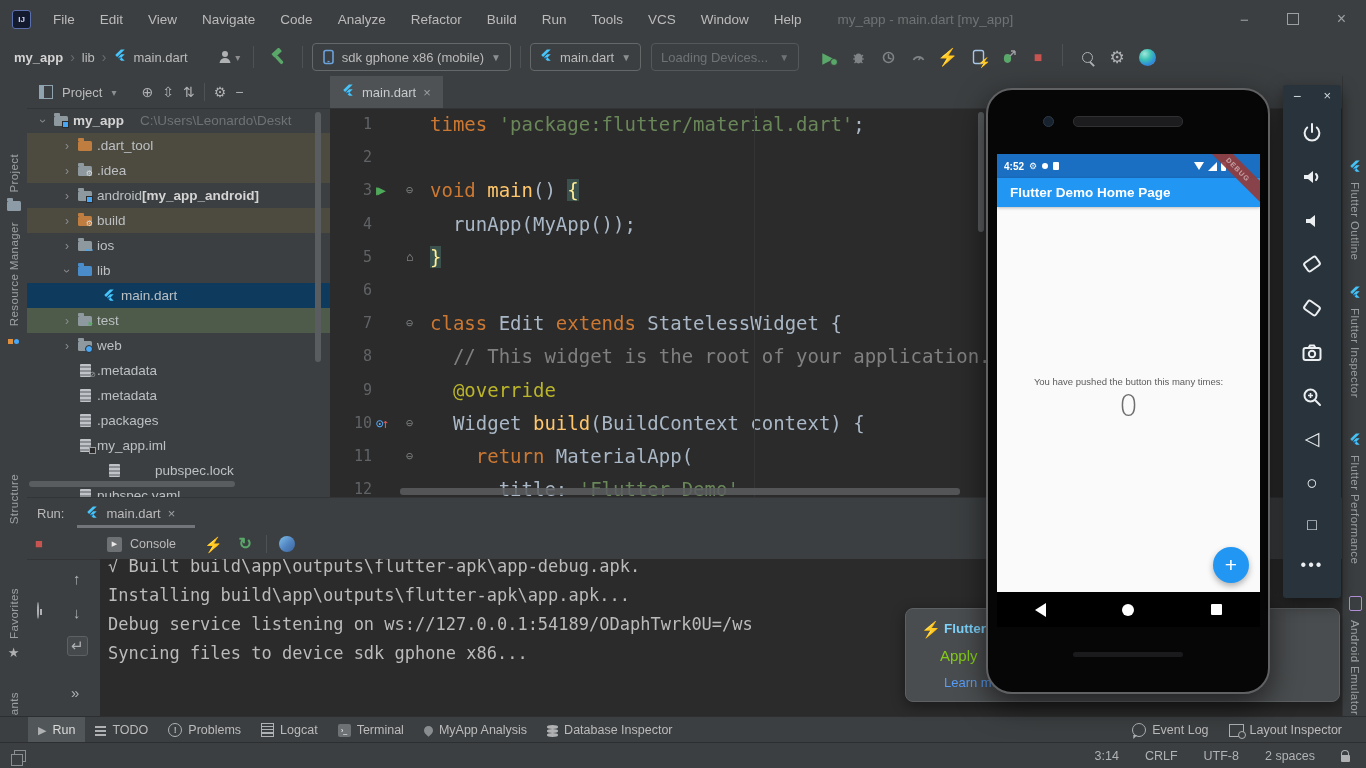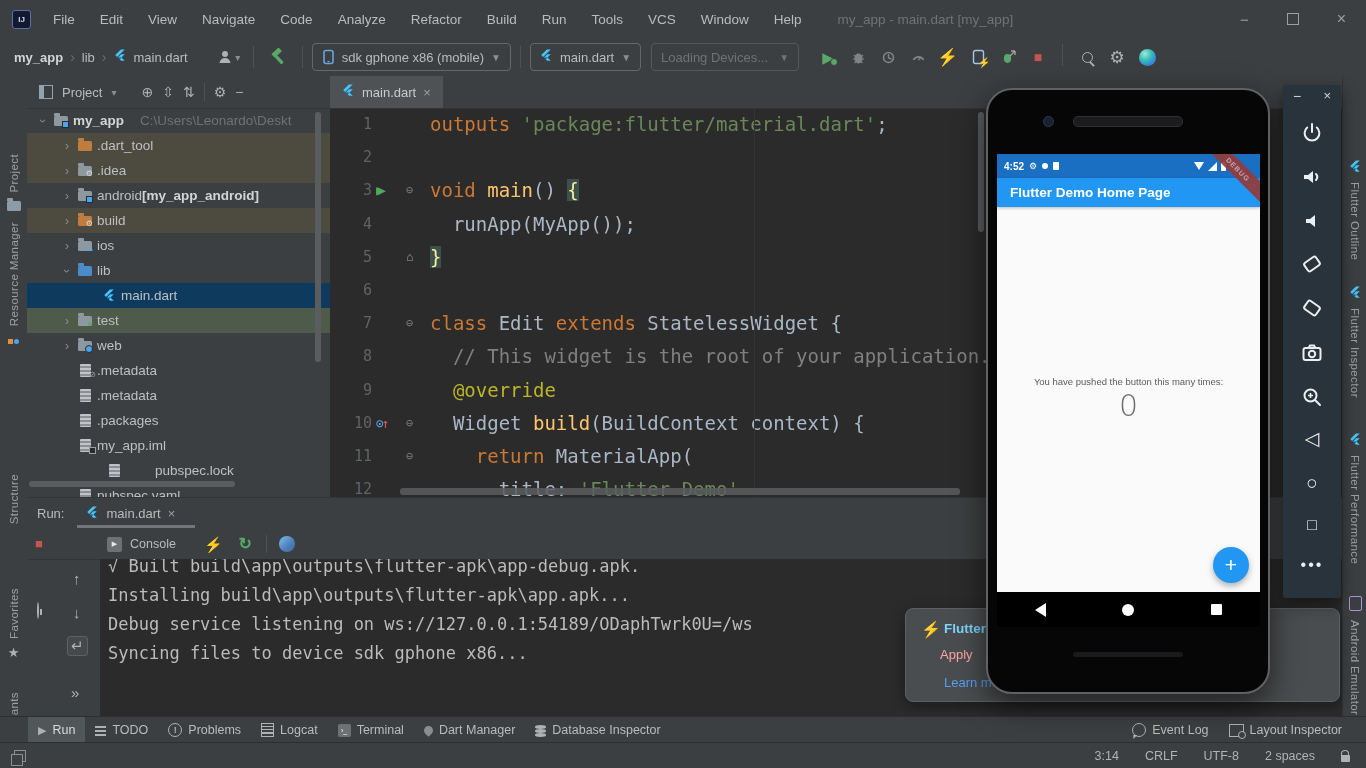--- a/index.html
+++ b/index.html
@@ -117,21 +117,21 @@
   .ic-mag::after{content:"";position:absolute;left:8px;top:8px;width:2px;height:6px;background:#afb1b3;transform:rotate(-45deg)}
   .ic-star{color:#afb1b3;font-size:13px}
   .ic-rm1{width:5px;height:5px;background:#e08f3c;display:inline-block}
   .ic-rm2{width:5px;height:5px;background:#47a7f5;border-radius:50%;display:inline-block;margin-left:1px}
   .ic-struct{width:5px;height:5px;background:#8c9ba5;box-shadow:7px 0 0 #8c9ba5,3.5px 6px 0 #8c9ba5}
   .ic-bv{width:11px;height:3px;background:#8c9ba5;box-shadow:0 5px 0 #8c9ba5}
   
   #notification{left:905px;top:608px;width:433px;height:92px;background:#4a4d4f;border:1px solid #5e6163;border-radius:8px;
                 box-shadow:0 4px 14px rgba(0,0,0,.4);z-index:5}
   #notif-title{position:absolute;left:38px;top:12px;font-weight:bold;color:#7dd3fc;font-size:13.5px}
-  #notif-body{position:absolute;left:34px;top:38px;color:#fca5a5;font-size:13px}
+  #notif-body{position:absolute;left:34px;top:38px;color:#84cc16;font-size:15px}
   #notif-link{position:absolute;left:38px;top:66px;color:#589df6;font-size:13px}
   #notif-bolt{position:absolute;left:15px;top:13px;color:#e8a33d;font-size:16px}
   
   #phone{left:986px;top:88px;width:284px;height:606px;background:#060607;border:2px solid #5f6163;border-radius:26px;
          box-shadow:0 10px 30px rgba(0,0,0,.6);z-index:10;box-sizing:border-box}
   #cam{position:absolute;left:55px;top:26px;width:9px;height:9px;border-radius:50%;background:#17222e;border:1px solid #2c3a4a}
   #speaker{position:absolute;left:85px;top:26px;width:108px;height:9px;border-radius:5px;background:#1c1c1e;border:1px solid #303032}
   #screen{position:absolute;left:9px;top:64px;width:263px;height:473px;background:#fafafa;overflow:hidden}
   #p-status{position:absolute;left:0;top:0;width:263px;height:24px;background:#1a6fc2;display:flex;align-items:center;color:#fff}
   #p-time{font-size:10px;font-weight:bold;margin-left:7px}
@@ -475,21 +475,21 @@
         <span id="tab-flutter"><svg width="13" height="13" viewBox="0 0 16 16">
               <polygon points="8.5,0.5 1.5,7.5 3.8,9.8 13.2,0.5" fill="#47c5fb"></polygon>
               <polygon points="8.8,6.6 4.9,10.5 8.8,14.5 13.2,14.5 9.2,10.5 13.2,6.6" fill="#47c5fb"></polygon>
               <polygon points="4.9,10.5 7.1,12.7 9.2,10.5" fill="#00569e"></polygon>
             </svg></span>
         <span>main.dart</span>
         <span class="tab-close">×</span>
       </div>
     </div>
     <div id="code">
-        <div class="crow"><span class="ln">1</span><span class="ctext"><span class="kw">outputs</span><span class="tx"> </span><span class="st">'package:flutter/material.dart'</span><span class="tx">;</span></span></div>
+        <div class="crow"><span class="ln">1</span><span class="ctext"><span class="kw">times</span><span class="tx"> </span><span class="st">'package:flutter/material.dart'</span><span class="tx">;</span></span></div>
         <div class="crow"><span class="ln">2</span><span class="ctext"></span></div>
         <div class="crow"><span class="ln">3</span><span class="gico runline">▶▶</span><span class="fold">⊖</span><span class="ctext"><span class="kw">void</span><span class="tx"> </span><span class="fn">main</span><span class="tx">() </span><span class="hl">{</span></span></div>
         <div class="crow"><span class="ln">4</span><span class="ctext"><span class="tx">  runApp(MyApp());</span></span></div>
         <div class="crow"><span class="ln">5</span><span class="fold">⌂</span><span class="ctext"><span class="hl">}</span></span></div>
         <div class="crow"><span class="ln">6</span><span class="ctext"></span></div>
         <div class="crow"><span class="ln">7</span><span class="fold">⊖</span><span class="ctext"><span class="kw">class</span><span class="tx"> Edit </span><span class="kw">extends</span><span class="tx"> StatelessWidget {</span></span></div>
         <div class="crow"><span class="ln">8</span><span class="ctext"><span class="cm">  // This widget is the root of your application.</span></span></div>
         <div class="crow"><span class="ln">9</span><span class="ctext"><span class="an">  @override</span></span></div>
         <div class="crow"><span class="ln">10</span><span class="gico"><span class="ovr-o">⊙</span><span class="ovr-a">↑</span></span><span class="fold">⊖</span><span class="ctext"><span class="tx">  Widget </span><span class="fn">build</span><span class="tx">(BuildContext context) {</span></span></div>
         <div class="crow"><span class="ln">11</span><span class="fold">⊖</span><span class="ctext"><span class="tx">    </span><span class="kw">return</span><span class="tx"> MaterialApp(</span></span></div>
@@ -660,21 +660,21 @@
         <div class="twb-item">
           <span class="ic-doc"></span>
           <span>Logcat</span>
         </div>
         <div class="twb-item">
           <span class="ic-term">›_</span>
           <span>Terminal</span>
         </div>
         <div class="twb-item">
           <span class="ic-dart"></span>
-          <span>Dart Manager</span>
+          <span>MyApp Analysis</span>
         </div>
         <div class="twb-item">
           <span class="ic-db" style="margin-top:-6px"></span>
           <span>Database Inspector</span>
         </div>
       </div>
     <div id="twb-right">
         <div class="twb-item">
           <span class="ic-balloon"></span>
           <span>Event Log</span>

